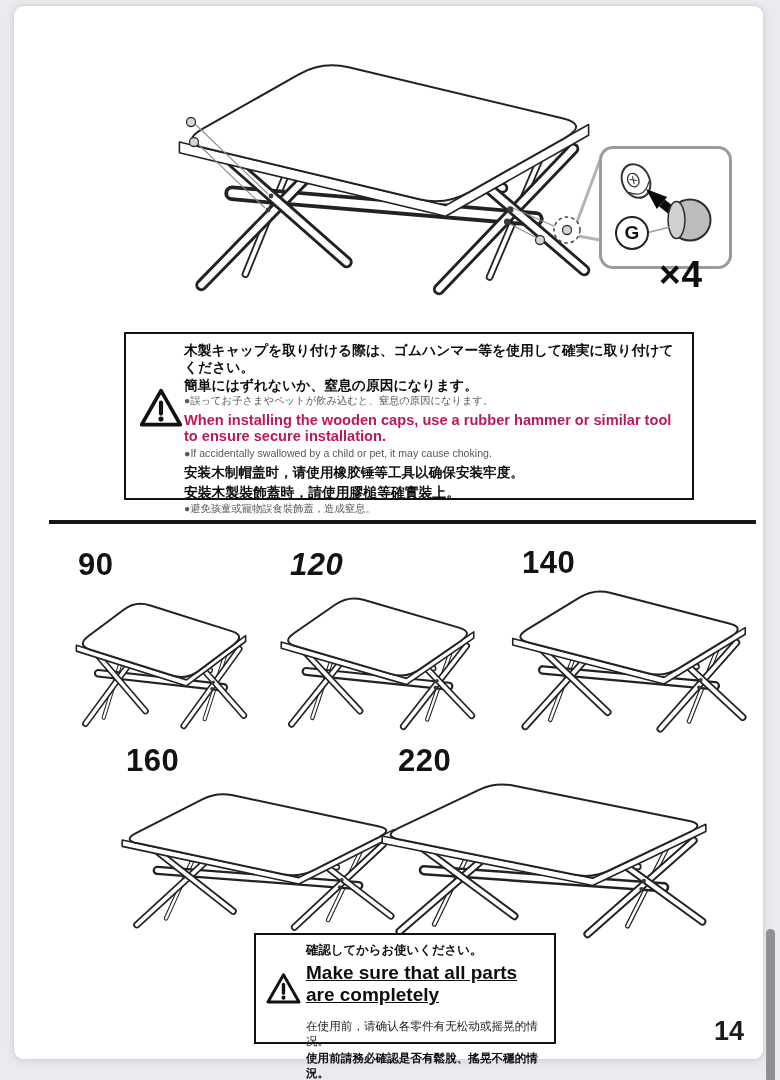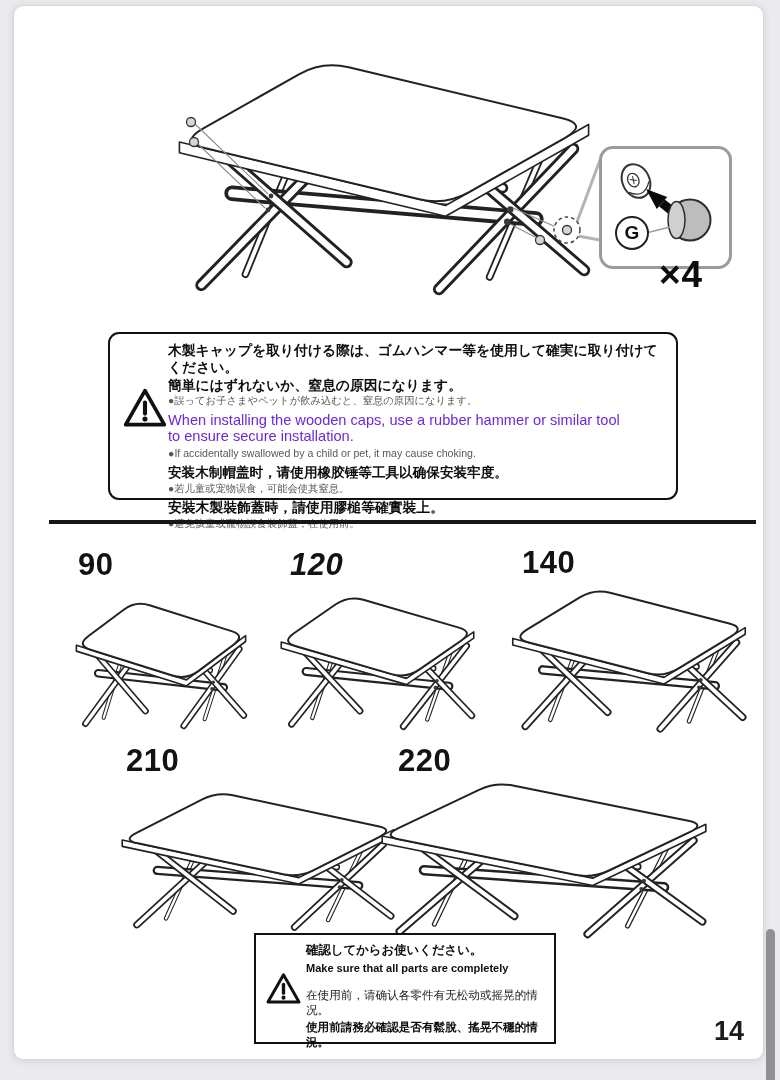--- a/index.html
+++ b/index.html
@@ -32,36 +32,36 @@
     display:flex;align-items:center;justify-content:center;
     font-size:19px;font-weight:700;background:#fff;
   }
   .qty-label{
     position:absolute;left:645px;top:248px;
     font-size:37px;font-weight:800;color:#0d0d0d;letter-spacing:1px;
   }
   .warn-box{
     position:absolute;background:#fff;border:2.5px solid #111;
   }
-  .warn-box-top{left:94px;top:326px;width:566px;height:164px;border-radius:11px;}
+  .warn-box-top{left:110px;top:326px;width:566px;height:164px;}
   .warn-box-bottom{left:240px;top:927px;width:298px;height:107px;}
   .warn-tri{position:absolute;}
   .warn-tri-top{left:12px;top:52px;width:46px;}
   .warn-tri-bottom{left:9px;top:36px;width:37px;}
   .warn-text-top{margin-left:58px;padding:8px 8px 0 0;}
   .warn-text-bottom{margin-left:50px;padding:7px 5px 0 0;}
   .wt-ja-b{font-size:13.8px;font-weight:700;line-height:1.26;color:#0e0e0e;}
   .wt-note{font-size:10.3px;color:#585858;margin-top:1px;margin-bottom:5px;line-height:1.15;}
-  .wt-en-b{font-size:14.6px;font-weight:400;line-height:1.12;color:#6d28d9;}
+  .wt-en-b{font-size:14.6px;font-weight:700;line-height:1.12;color:#be185d;}
   .wt-en-b.first{margin-top:2px;}
   .wt-en-note{font-size:10.6px;color:#585858;margin-top:2px;margin-bottom:5px;}
   .wt-cn-b{font-size:13.6px;font-weight:700;margin-top:2px;color:#0e0e0e;}
   .wt-tw-b{font-size:13.8px;font-weight:700;margin-top:2px;color:#0e0e0e;}
   .wb-ja{font-size:12.4px;font-weight:700;line-height:1.3;color:#0e0e0e;}
-  .wb-en{font-size:11px;font-weight:700;line-height:1.16;color:#0e0e0e;}
+  .wb-en{font-size:19px;font-weight:700;line-height:1.16;color:#0e0e0e;text-decoration:underline;}
   .wb-en.first{margin-top:4px;}
   .wb-cn{font-size:11.6px;font-weight:400;margin-top:13px;color:#1d1d1d;}
   .wb-tw{font-size:11.6px;font-weight:700;margin-top:2px;color:#0e0e0e;}
   .divider{
     position:absolute;left:35px;top:514px;width:707px;height:3.5px;background:#161616;
   }
   .size-label{
     position:absolute;font-size:31px;font-weight:900;color:#131313;letter-spacing:.5px;
   }
   .size-table{position:absolute;}
@@ -143,23 +143,22 @@
         <circle cx="50" cy="72" r="5.5" fill="#111"></circle>
       </svg>
       <div class="warn-text-top">
         <div class="wt-ja-b">木製キャップを取り付ける際は、ゴムハンマー等を使用して確実に取り付けてください。</div>
         <div class="wt-ja-b">簡単にはずれないか、窒息の原因になります。</div>
         <div class="wt-note">●誤ってお子さまやペットが飲み込むと、窒息の原因になります。</div>
         <div class="wt-en-b first">When installing the wooden caps, use a rubber hammer or similar tool</div>
         <div class="wt-en-b">to ensure secure installation.</div>
         <div class="wt-en-note">●If accidentally swallowed by a child or pet, it may cause choking.</div>
         <div class="wt-cn-b">安装木制帽盖时，请使用橡胶锤等工具以确保安装牢度。</div>
-        <div class="wt-note">●若儿童或宠物误食，可能会使其窒息。</div>
         <div class="wt-tw-b">安裝木製裝飾蓋時，請使用膠槌等確實裝上。</div>
-        <div class="wt-note">●避免孩童或寵物誤食裝飾蓋，在使用前。</div>
+        <div class="wt-note">●避免孩童或寵物誤食裝飾蓋，造成窒息。</div>
       </div>
     </div>
 
     <div class="divider"></div>
 
     <div class="size-label" style="left:64px;top:541px;">90</div>
     <svg class="size-table" style="left:56px;top:580px;" width="182" height="148" viewBox="0 0 182 148">
         <line x1="34.58" y1="70.3" x2="140.14000000000001" y2="84.36" stroke="#222" stroke-width="5.92" stroke-linecap="round"></line>
         <line x1="34.58" y1="70.3" x2="140.14000000000001" y2="84.36" stroke="#fff" stroke-width="3.0784000000000002" stroke-linecap="round"></line>
         <line x1="53.69" y1="66.60000000000001" x2="33.67" y2="131.72" stroke="#222" stroke-width="4.144" stroke-linecap="round"></line>
@@ -223,21 +222,21 @@
         <line x1="232.5" y1="70.55" x2="156.25" y2="156.87" stroke="#222" stroke-width="7.47" stroke-linecap="round"></line>
         <line x1="232.5" y1="70.55" x2="156.25" y2="156.87" stroke="#fff" stroke-width="3.8844" stroke-linecap="round"></line>
         <line x1="163.75" y1="75.53" x2="238.75" y2="145.25" stroke="#222" stroke-width="7.47" stroke-linecap="round"></line>
         <line x1="163.75" y1="75.53" x2="238.75" y2="145.25" stroke="#fff" stroke-width="3.8844" stroke-linecap="round"></line>
         <path d="M8.75 66.4 L160 105.41000000000003 L241.25 55.61000000000001 L241.25 62.25000000000001 L160 112.05000000000003 L8.75 73.04 Z" fill="#fff" stroke="#222" stroke-width="1.6" stroke-linejoin="round"></path>
         <path d="M24.8 70.5 Q8.8 66.4 22.9 57.7 L75.8 25.3 Q90.0 16.6 106.1 20.7 L225.2 51.5 Q241.3 55.6 227.1 64.3 L174.2 96.7 Q160.0 105.4 143.9 101.3 Z" fill="#fff" stroke="#222" stroke-width="2" stroke-linejoin="round"></path>
         <circle cx="196.75" cy="107.9" r="1.992" fill="#3a3a3a"></circle>
         <circle cx="195" cy="115.36999999999999" r="1.992" fill="#3a3a3a"></circle>
       </svg>
 
-    <div class="size-label" style="left:112px;top:737px;">210</div>
+    <div class="size-label" style="left:112px;top:737px;">160</div>
     <svg class="size-table" style="left:98px;top:770px;" width="292" height="160" viewBox="0 0 292 160">
         <line x1="55.480000000000004" y1="76" x2="224.84" y2="91.19999999999999" stroke="#222" stroke-width="6.4" stroke-linecap="round"></line>
         <line x1="55.480000000000004" y1="76" x2="224.84" y2="91.19999999999999" stroke="#fff" stroke-width="3.3280000000000003" stroke-linecap="round"></line>
         <line x1="86.14" y1="72" x2="54.019999999999996" y2="142.4" stroke="#222" stroke-width="4.48" stroke-linecap="round"></line>
         <line x1="86.14" y1="72" x2="54.019999999999996" y2="142.4" stroke="#fff" stroke-width="2.3296" stroke-linecap="round"></line>
         <line x1="249.66" y1="73.60000000000001" x2="216.07999999999998" y2="144" stroke="#222" stroke-width="4.48" stroke-linecap="round"></line>
         <line x1="249.66" y1="73.60000000000001" x2="216.07999999999998" y2="144" stroke="#fff" stroke-width="2.3296" stroke-linecap="round"></line>
         <line x1="45.26" y1="94.39999999999999" x2="246.73999999999998" y2="109.60000000000001" stroke="#222" stroke-width="9.280000000000001" stroke-linecap="round"></line>
         <line x1="45.26" y1="94.39999999999999" x2="246.73999999999998" y2="109.60000000000001" stroke="#fff" stroke-width="4.8256000000000006" stroke-linecap="round"></line>
         <line x1="105.11999999999999" y1="75.19999999999999" x2="24.82" y2="148.8" stroke="#222" stroke-width="7.199999999999999" stroke-linecap="round"></line>

